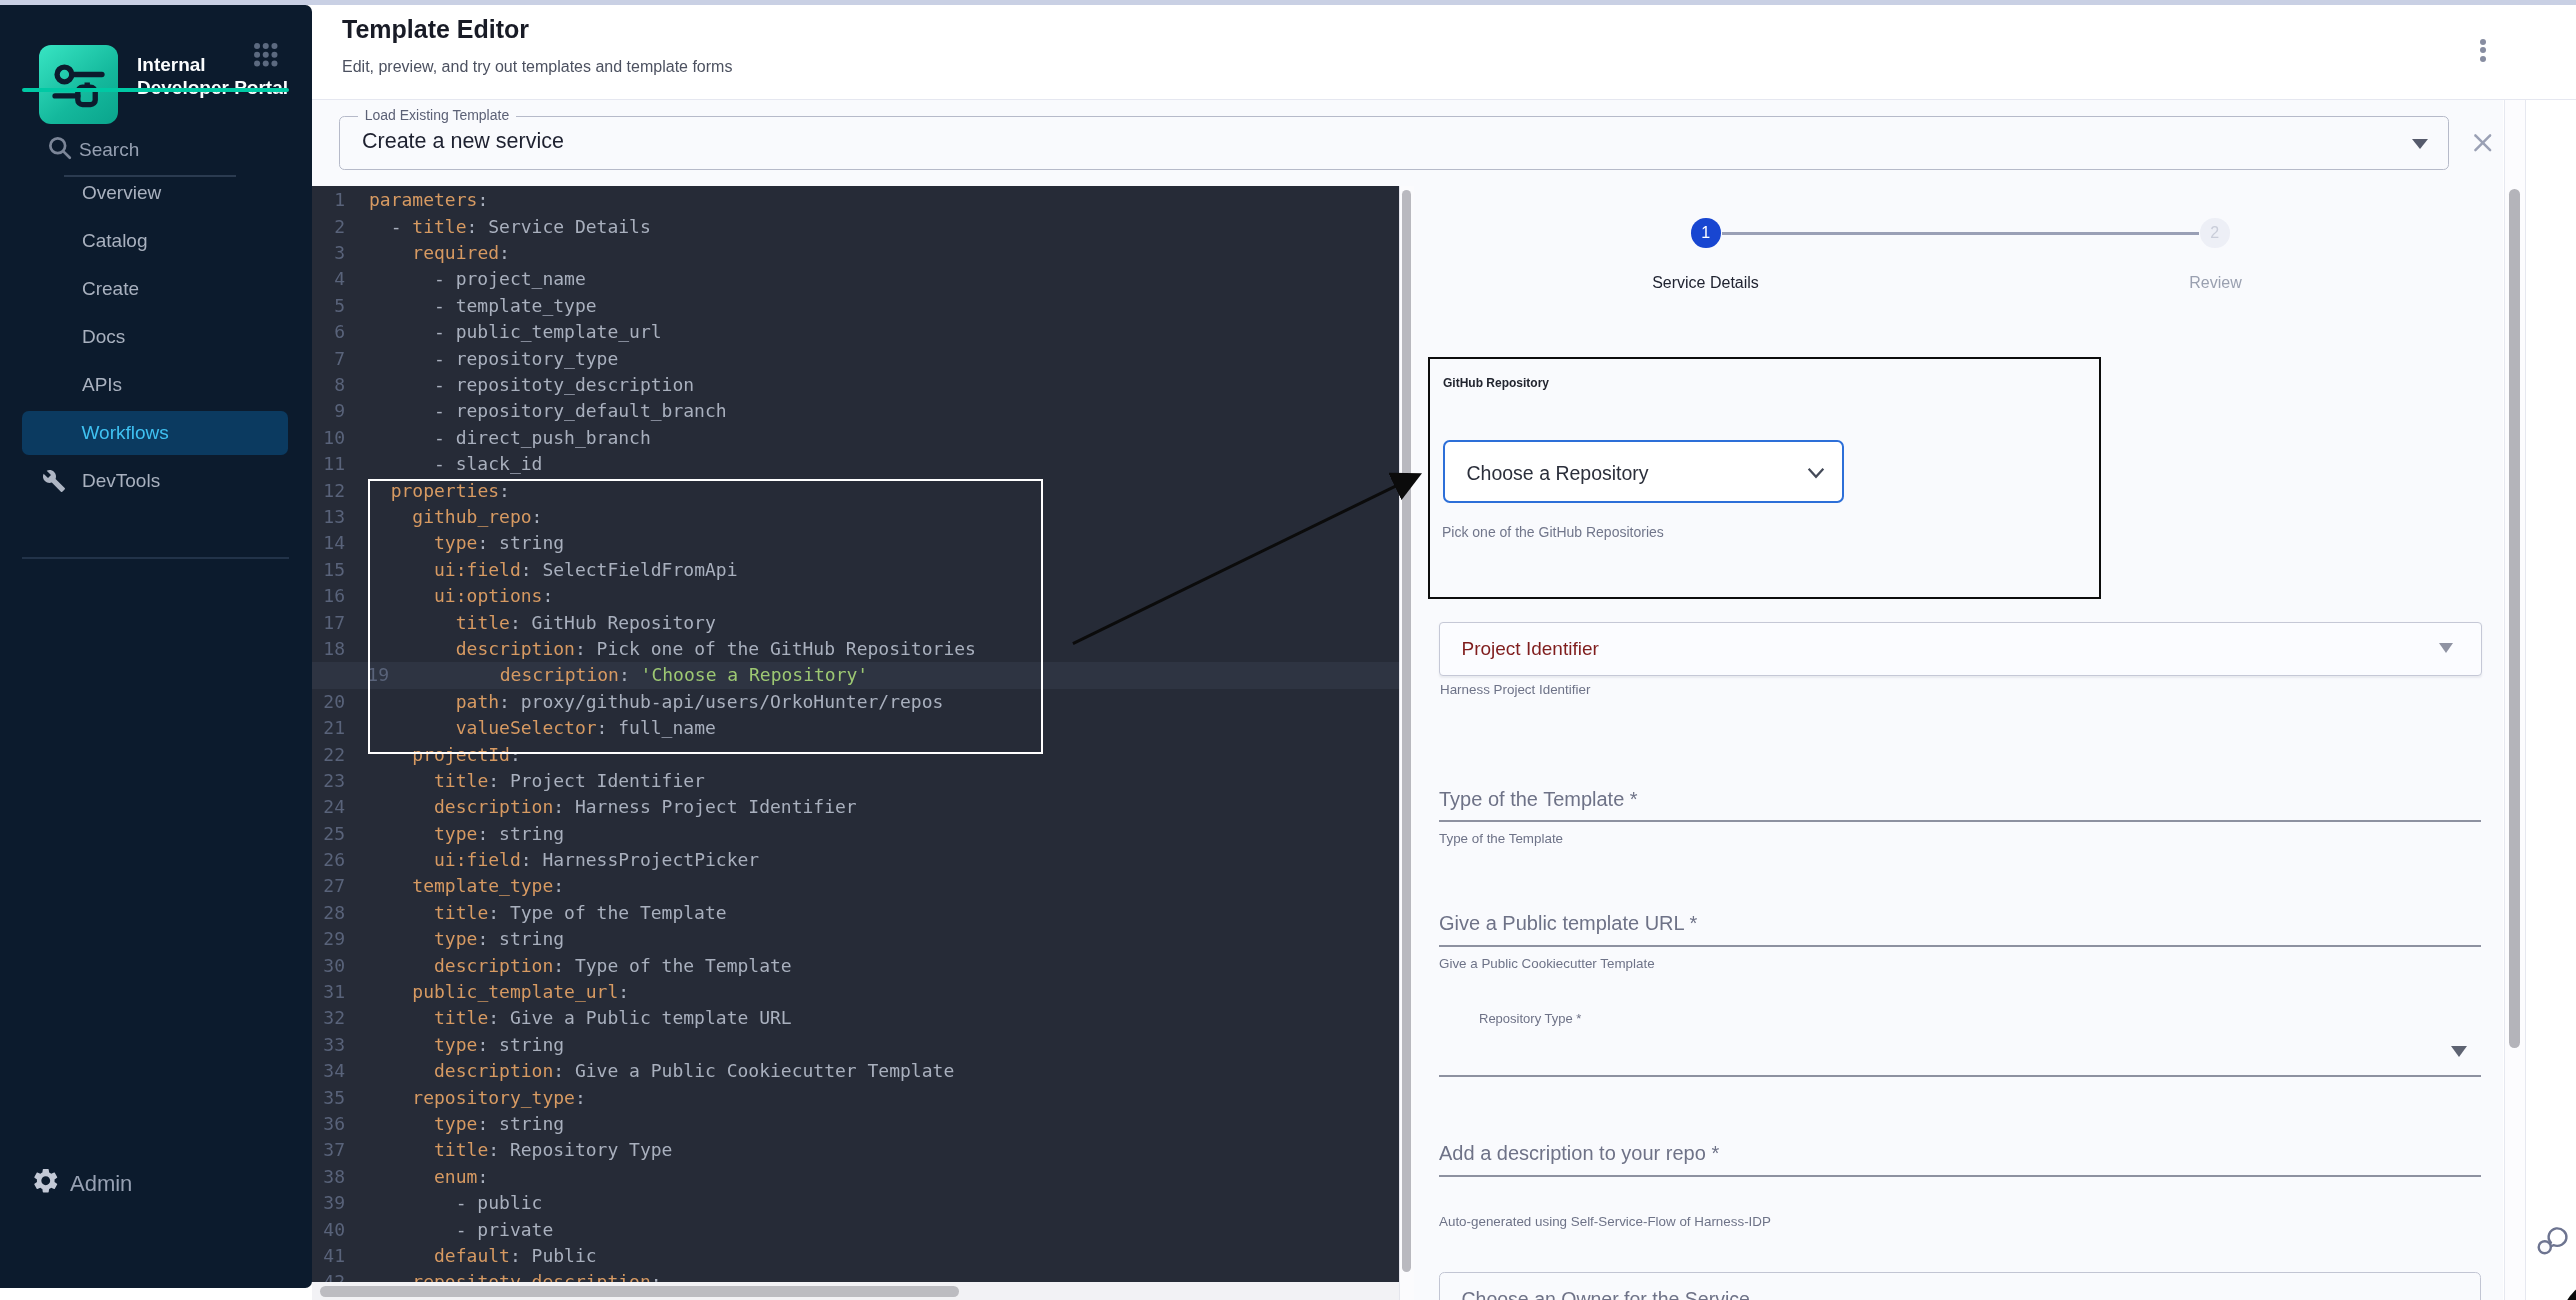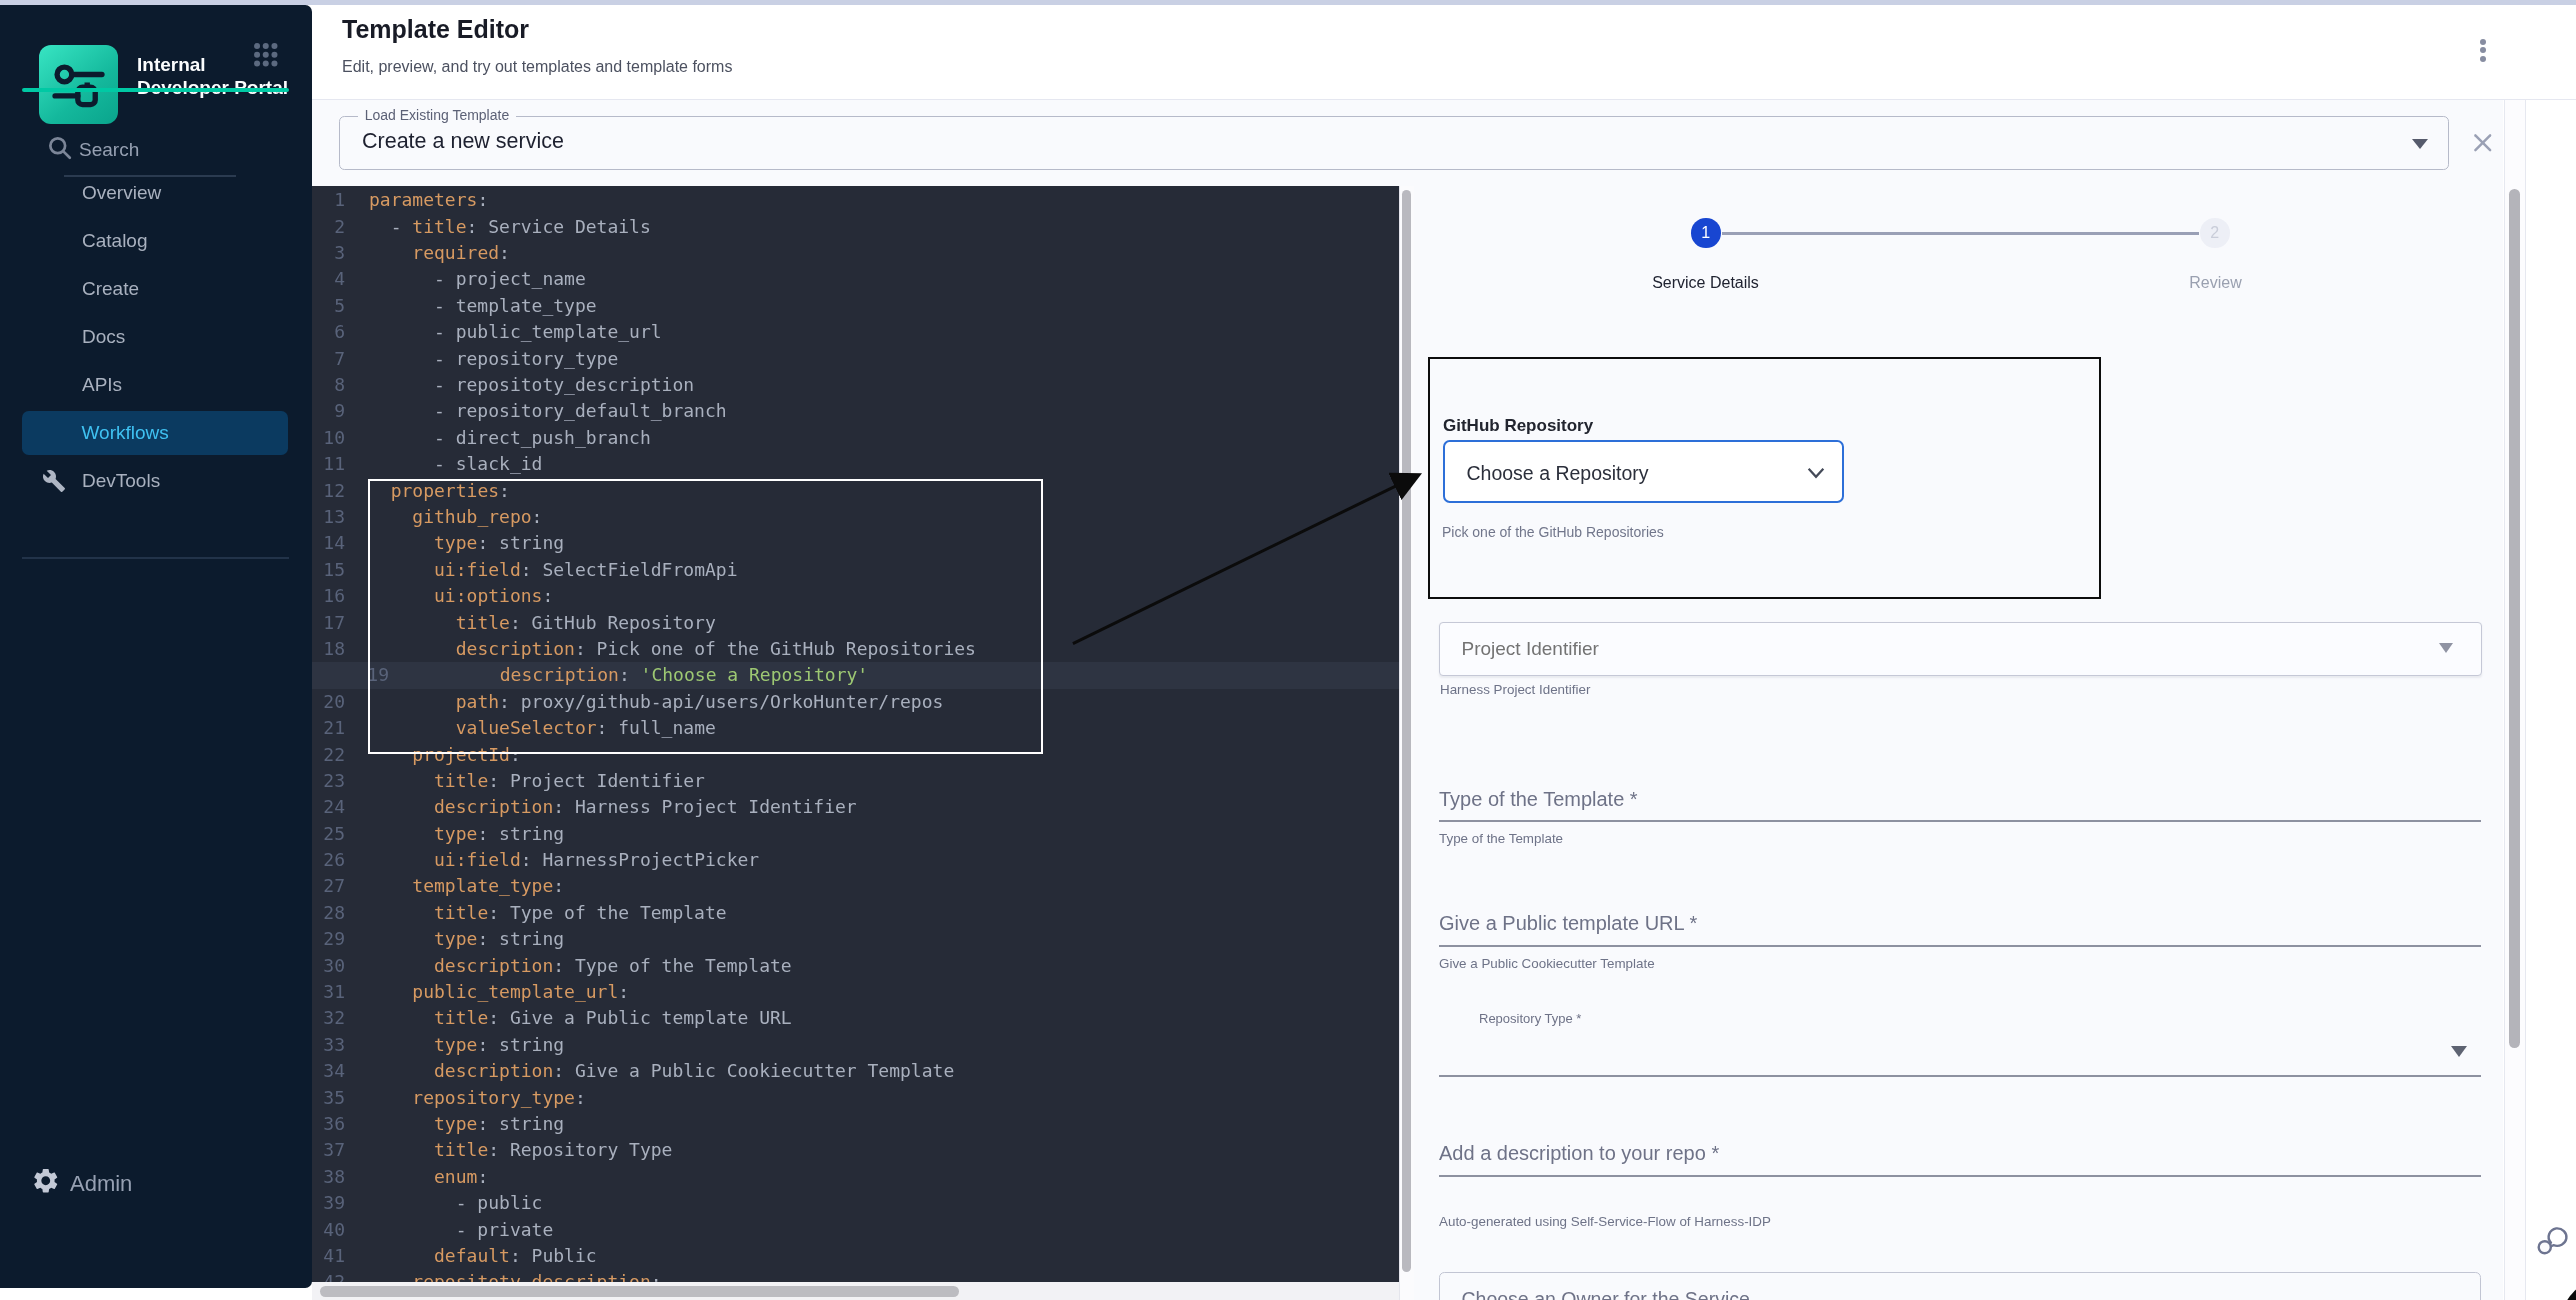--- a/index.html
+++ b/index.html
@@ -91,31 +91,31 @@
   .step-circle { width:29.5px; height:29.5px; border-radius:50%; text-align:center;
                  line-height:29.5px; font-size:16px; z-index:2; }
   .step1-circle { left:1691px; top:218px; background:#1846d1; color:#ffffff; }
   .step2-circle { left:2200px; top:218px; background:#edeff6; color:#c9cdd9; }
   .step-line { left:1722px; top:232px; width:477px; height:2.7px; background:#9aa0b6; }
   .step-label { width:215px; text-align:center; font-size:16px; }
   .step1-label { left:1598px; top:274px; color:#202331; }
   .step2-label { left:2108px; top:274px; color:#9aa0b0; }
 
   
-  .gh-label { left:1443px; top:416px; font-size:17px; font-weight:700; color:#22252f; }
+  .gh-label { left:1443px; top:376px; font-size:12px; font-weight:700; color:#22252f; }
   .gh-select { left:1443px; top:440px; width:401px; height:63px; background:#ffffff;
                border:2px solid #2d6fd8; border-radius:6.7px; cursor:pointer; }
   .gh-select-text { position:absolute; left:21.5px; top:19.5px; font-size:19.5px; color:#2b2f3b; }
   .gh-chevron { position:absolute; right:16px; top:21.5px; }
   .gh-helper { left:1442px; top:524px; font-size:14px; color:#71768b; }
 
   .pi-select { left:1439px; top:622px; width:1043px; height:54px; border:1.3px solid #c5c8d6;
                border-radius:4px; background:#fbfcff; cursor:pointer;
                box-shadow:0 1.3px 2px rgba(90,95,120,0.10); }
-  .pi-text { position:absolute; left:21.5px; top:14.8px; font-size:19px; color:#737373; }
+  .pi-text { position:absolute; left:21.5px; top:14.8px; font-size:19px; color:#7f1d1d; }
   .pi-caret { position:absolute; right:28px; top:20px; width:0; height:0;
               border-left:7.4px solid transparent; border-right:7.4px solid transparent;
               border-top:10px solid #8f93a3; }
   .pi-helper { left:1440px; top:682px; font-size:13.4px; color:#6e7388; }
 
   .u-label { font-size:20px; color:#6e7287; }
   .u-line { width:1042px; height:2px; background:#8d91a0; }
   .u-helper { font-size:13.4px; color:#6e7388; }
   .tt-label { left:1439px; top:788px; }
   .tt-line { left:1439px; top:820px; }

